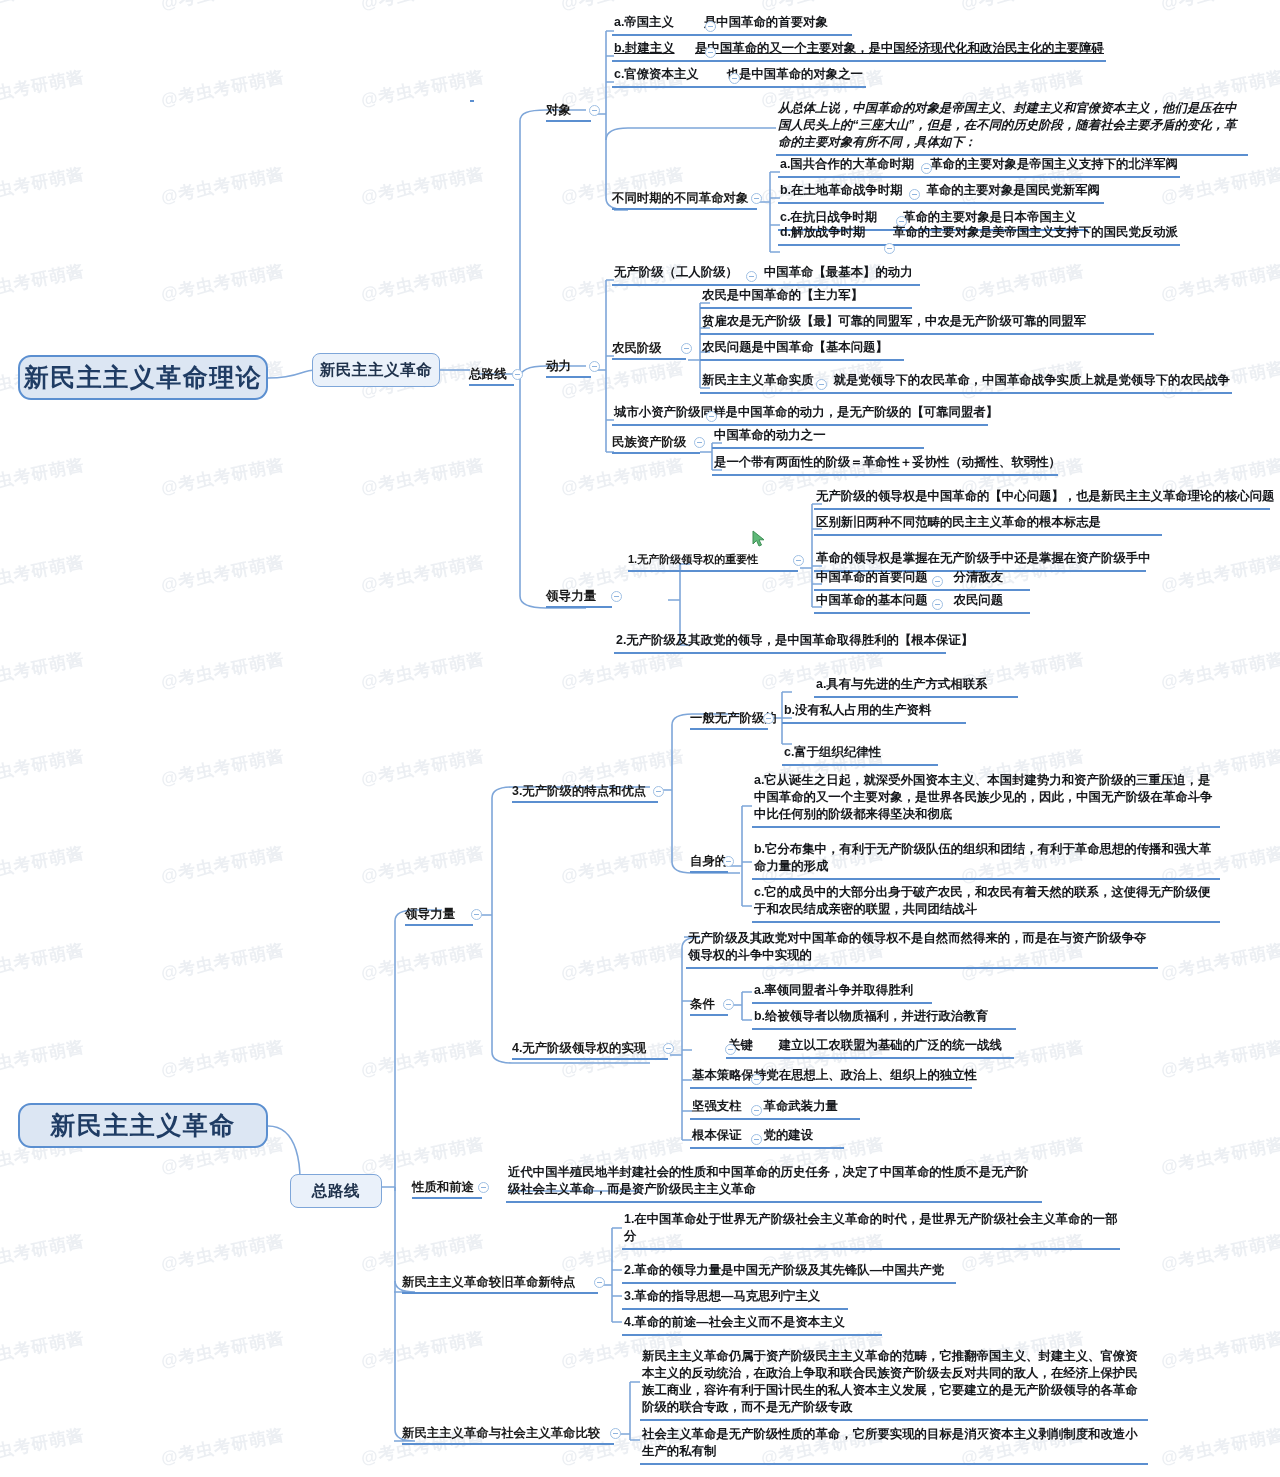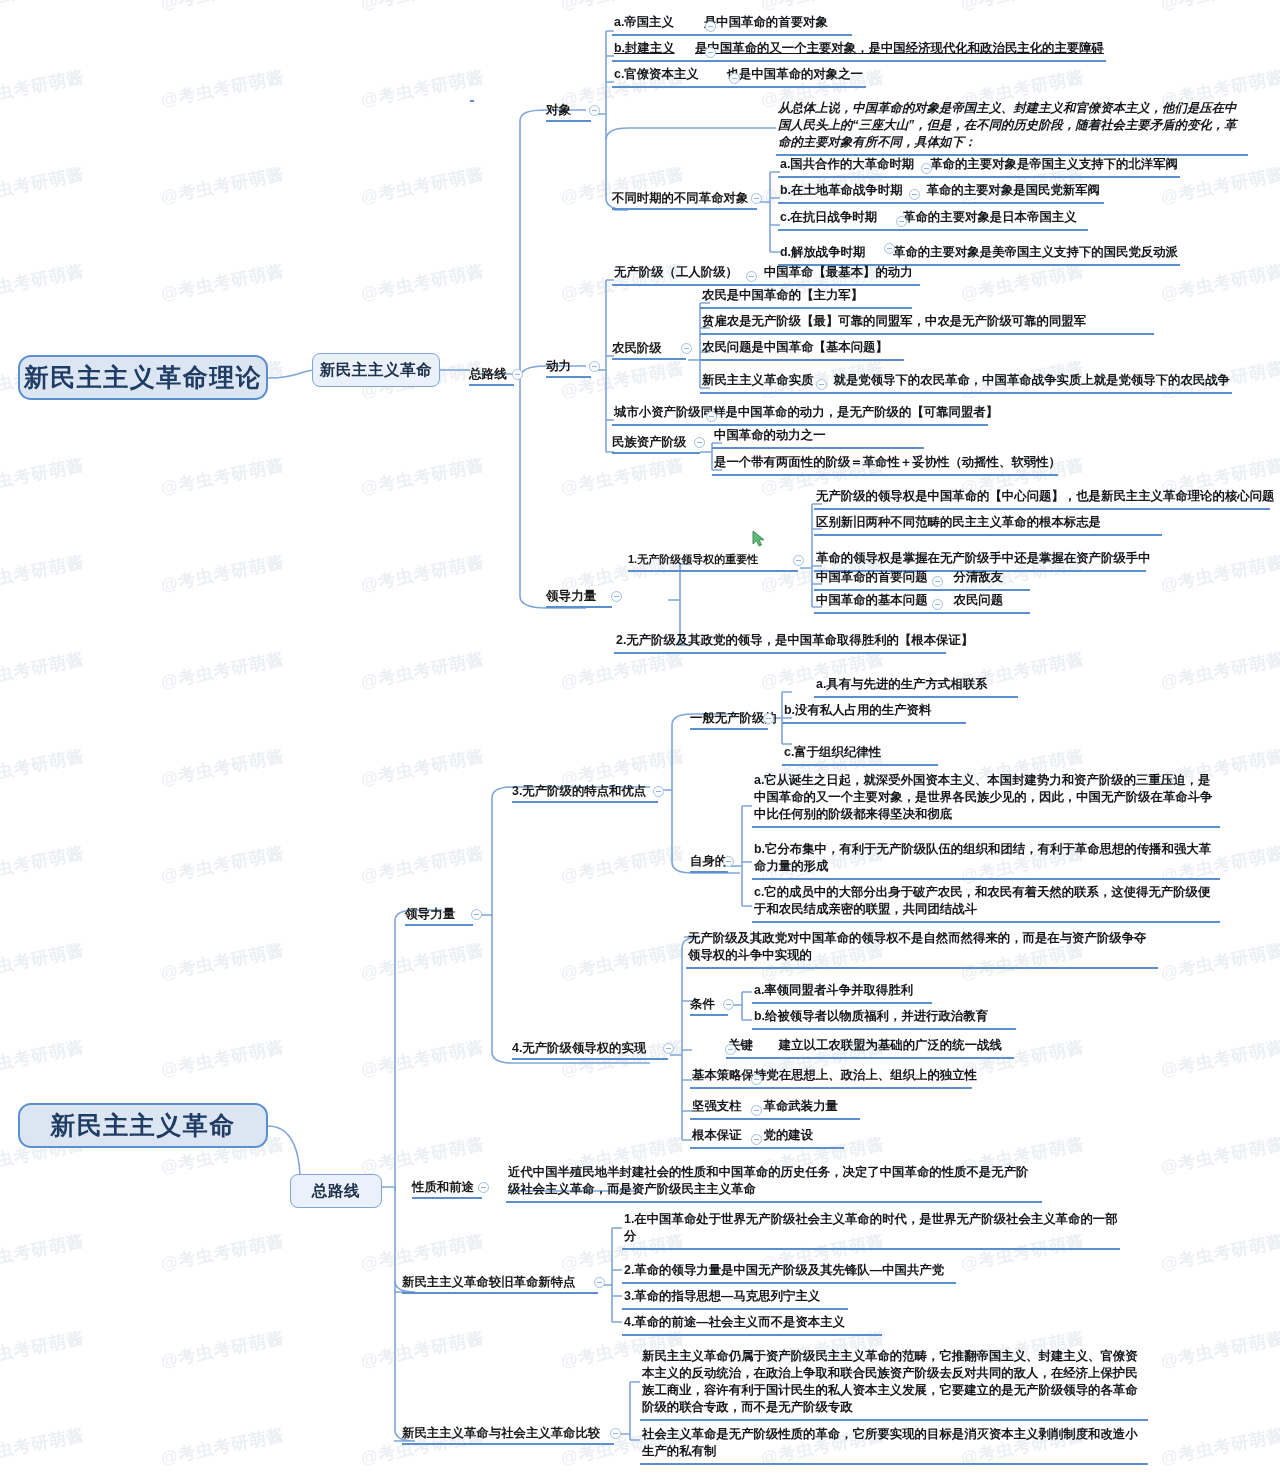--- a/index.html
+++ b/index.html
@@ -284,21 +284,21 @@
 </div>
 <div class="tog" style="left:909px;top:189px;"></div>
 
 <div class="node tx" style="left:778px;top:209px;width:310px;">
   <span>c.在抗日战争时期</span>
   <span style="width:26px"></span>
   <span>革命的主要对象是日本帝国主义</span>
 </div>
 <div class="tog" style="left:896px;top:216px;"></div>
 
-<div class="node tx" style="left:778px;top:244px;width:402px;">
+<div class="node tx" style="left:778px;top:224px;width:402px;">
   <span>d.解放战争时期</span>
   <span style="width:28px"></span>
   <span>革命的主要对象是美帝国主义支持下的国民党反动派</span>
 </div>
 <div class="tog" style="left:884px;top:243px;"></div>
 
 <div class="node lbl" style="left:546px;top:358px;font-size:12.6px;">动力</div>
 <div class="tog" style="left:589px;top:361px;"></div>
 <div class="node" style="left:546px;top:376px;width:45px;height:2.3px;background:#5b8fd0;"></div>
 

